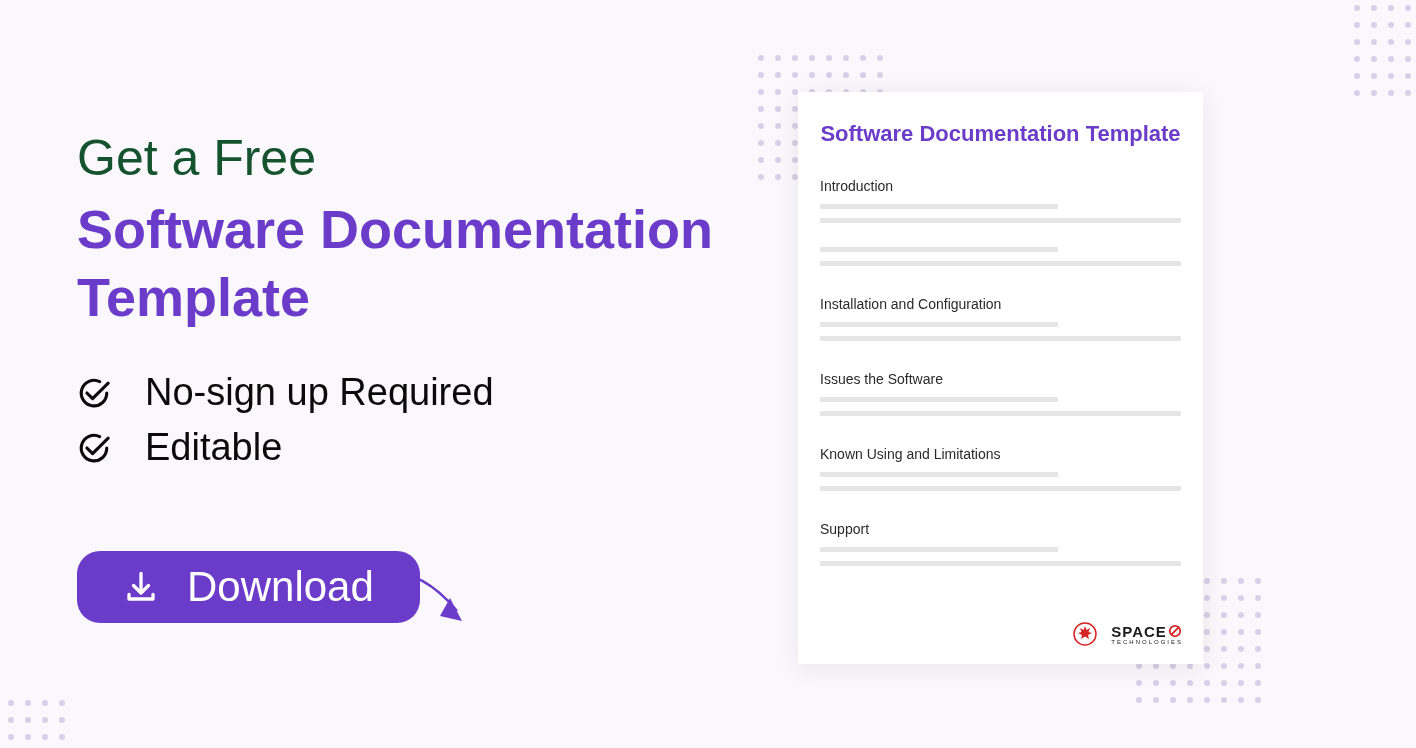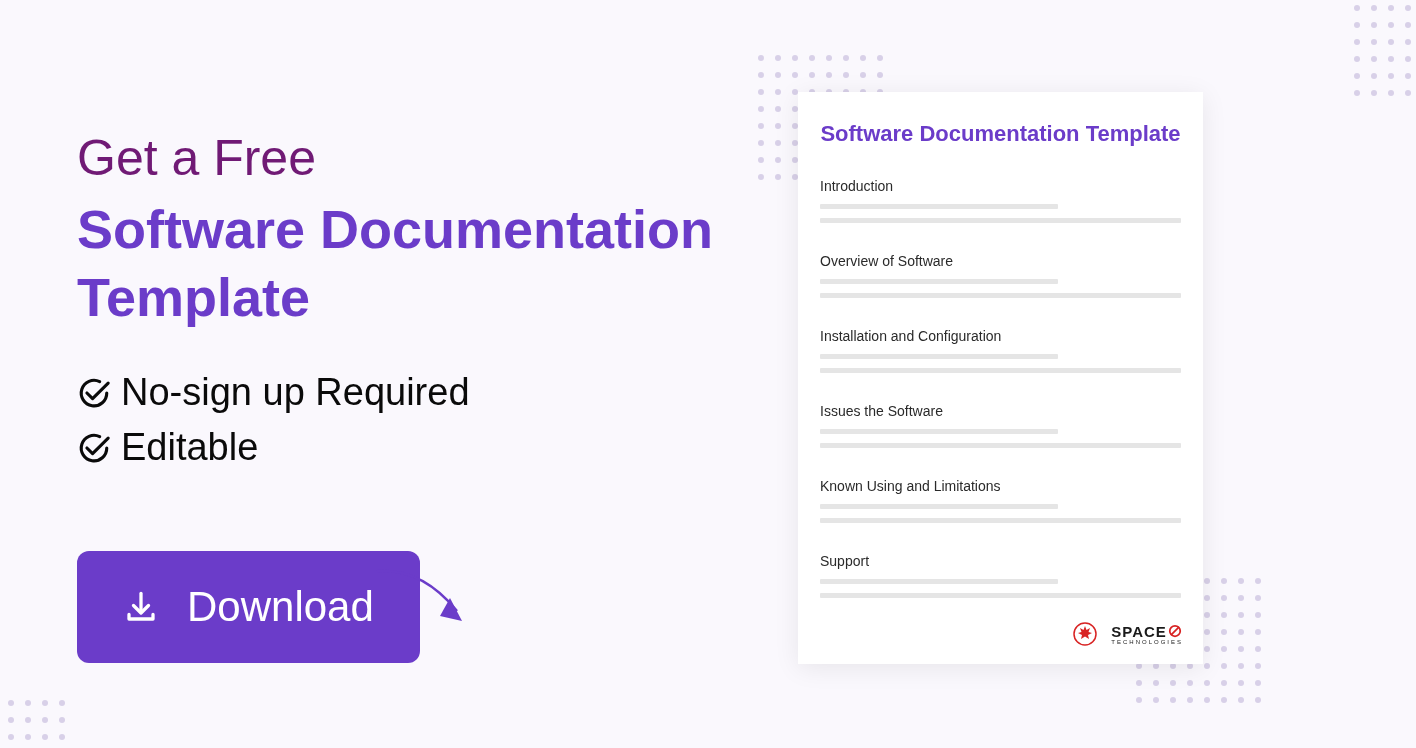--- a/index.html
+++ b/index.html
@@ -52,35 +52,35 @@
     }
     .left-content {
       position: absolute;
       left: 77px;
       top: 128px;
       width: 650px;
     }
     .headline-pre {
       font-size: 50px;
       font-weight: 500;
-      color: #701a75;
+      color: #14532d;
       line-height: 1.2;
       margin-bottom: 8px;
     }
     .headline-main {
       font-size: 54px;
       font-weight: 800;
       color: #6b3cc9;
       line-height: 1.25;
       margin-bottom: 40px;
     }
     .feature-item {
       display: flex;
       align-items: center;
-      gap: 10px;
+      gap: 34px;
       margin-bottom: 12px;
     }
     .check-icon {
       width: 34px;
       height: 34px;
       flex-shrink: 0;
     }
     .feature-text {
       font-size: 38px;
       font-weight: 500;
@@ -94,22 +94,22 @@
       height: 70px;
     }
     .download-btn {
       margin-top: 70px;
       display: inline-flex;
       align-items: center;
       gap: 28px;
       background: #6b3cc9;
       color: #ffffff;
       border: none;
-      border-radius: 12px;
-      padding: 32px 46px;
+      border-radius: 23px;
+      padding: 12px 46px;
       font-size: 42px;
       font-weight: 500;
       cursor: pointer;
       font-family: inherit;
     }
     .download-icon {
       width: 36px;
       height: 36px;
     }
     .preview-card {
@@ -400,21 +400,20 @@
 
 <div class="preview-card">
   <div class="preview-title">Software Documentation Template</div>
 
   <div class="section-block">
     <div class="section-label">Introduction</div>
     <div class="stub-line short"></div>
     <div class="stub-line full"></div>
   </div>
   <div class="section-block">
-    <div class="section-label">Overview of Software</div>
     <div class="stub-line short"></div>
     <div class="stub-line full"></div>
   </div>
   <div class="section-block">
     <div class="section-label">Installation and Configuration</div>
     <div class="stub-line short"></div>
     <div class="stub-line full"></div>
   </div>
   <div class="section-block">
     <div class="section-label">Issues the Software</div>

